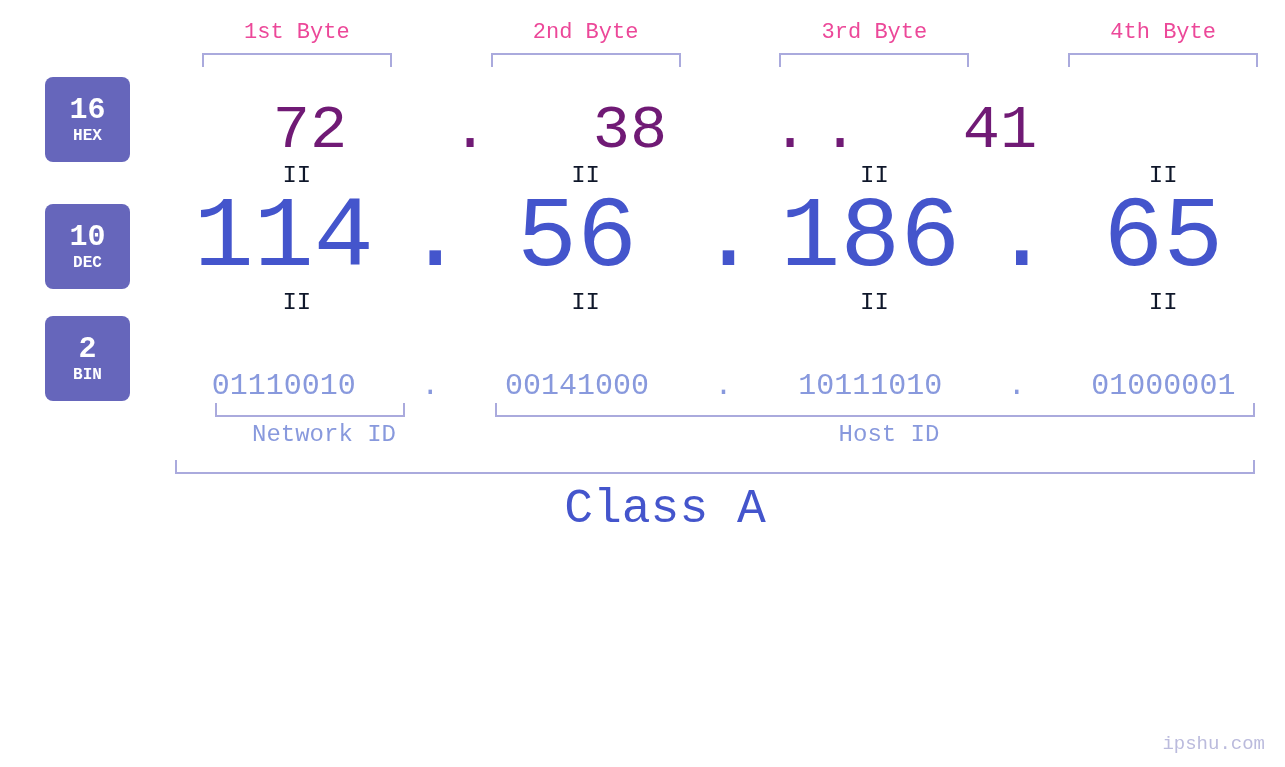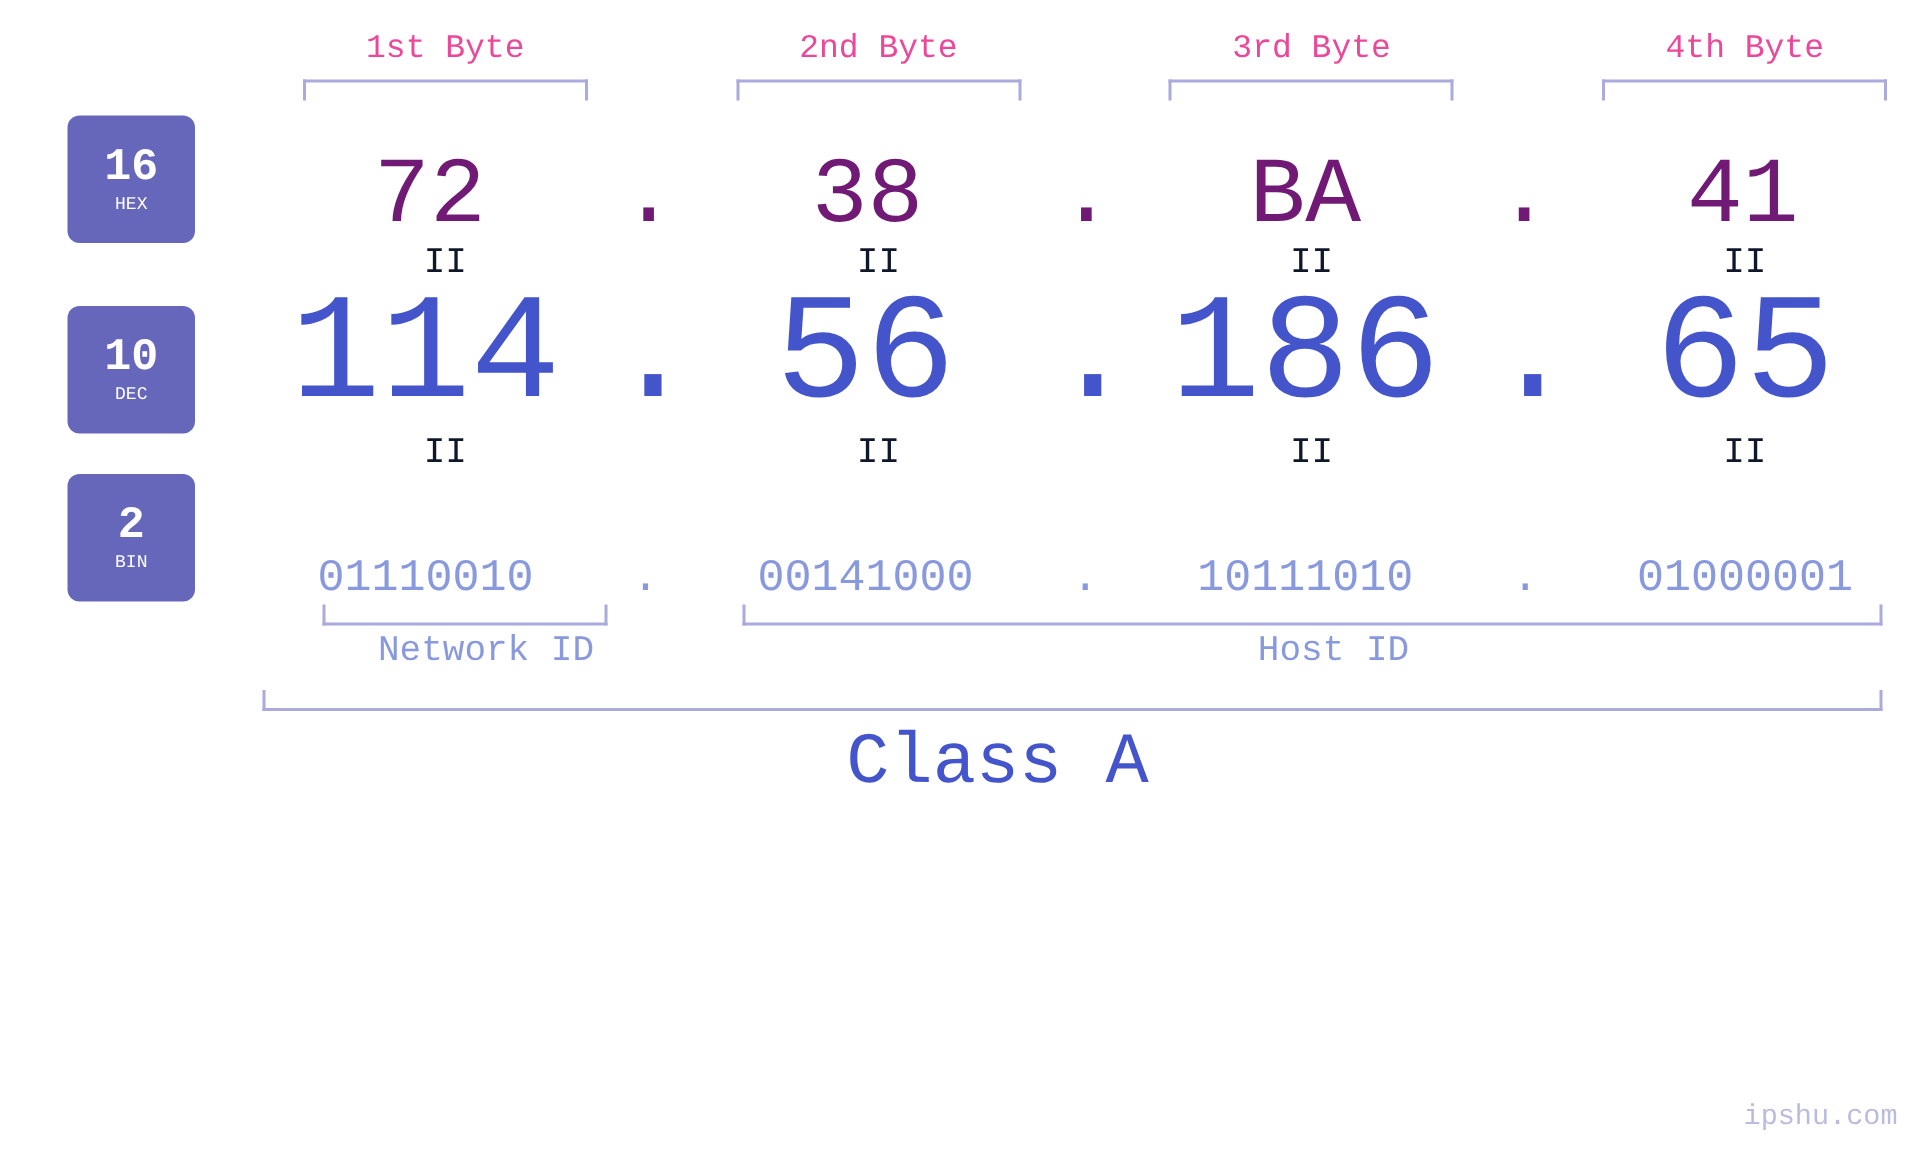--- a/index.html
+++ b/index.html
@@ -93,22 +93,22 @@
       flex-shrink: 0;
     }
 
     .badge-num {
       font-size: 30px;
       font-weight: bold;
       line-height: 1.1;
     }
 
     .badge-label {
-      font-size: 12px;
-      font-weight: normal;
+      font-size: 16px;
+      font-weight: bold;
     }
 
     
     .data-row {
       display: flex;
       align-items: flex-end;
       width: 100%;
     }
 
     .badge-area {
@@ -254,23 +254,20 @@
       </div>
       <div class="dot-col">
         <span class="hex-value">.</span>
       </div>
       <div class="byte-col">
         <span class="hex-value">38</span>
       </div>
       <div class="dot-col">
         <span class="hex-value">.</span>
       </div>
-      <div class="byte-col">
-        <span class="hex-value">BA</span>
-      </div>
       <div class="dot-col">
         <span class="hex-value">.</span>
       </div>
       <div class="byte-col">
         <span class="hex-value">41</span>
       </div>
     </div>
 
     <div class="equals-row">
       <div class="byte-col">

